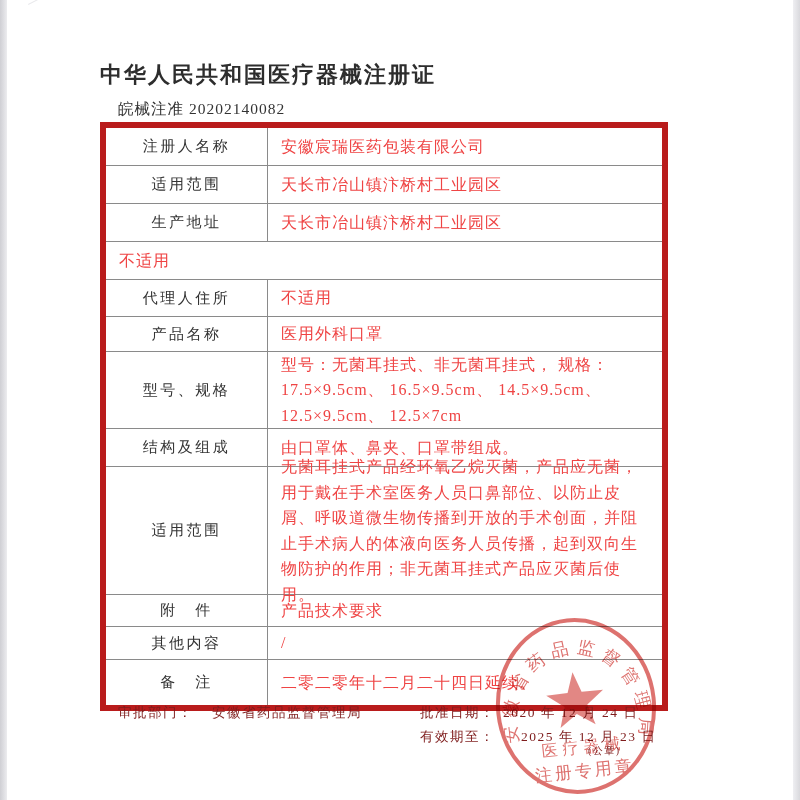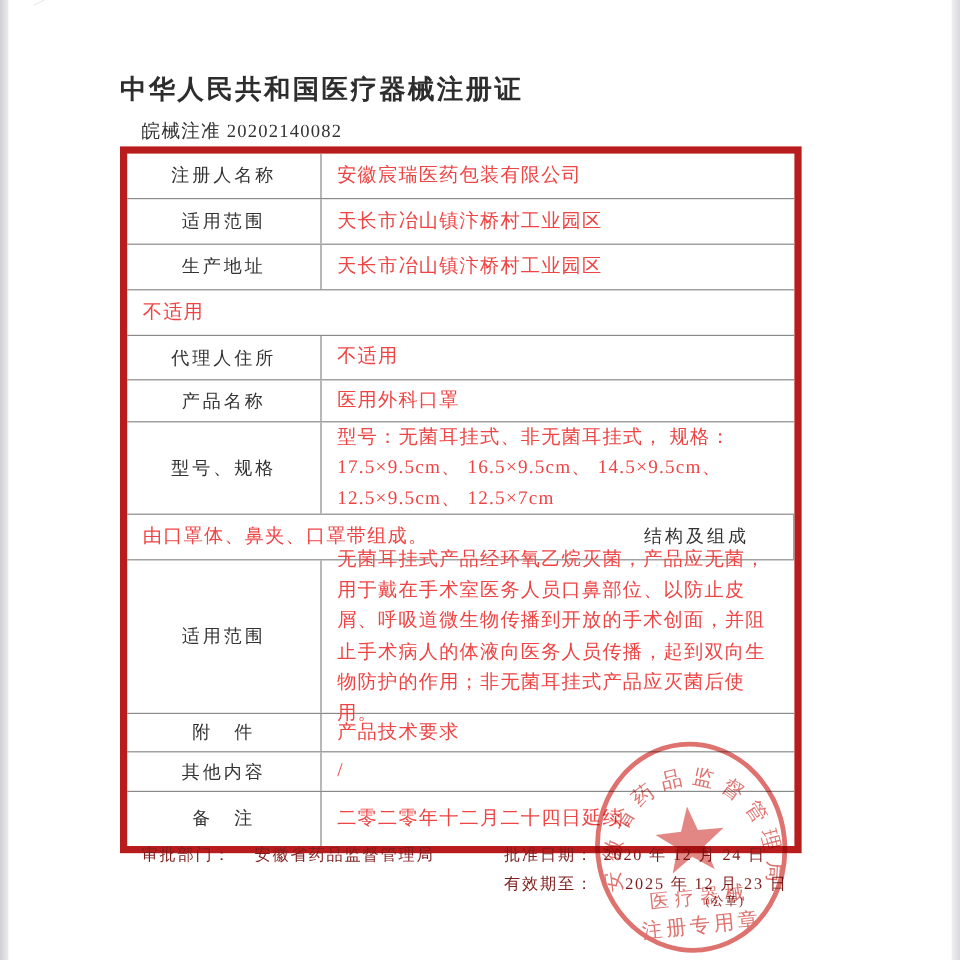--- a/index.html
+++ b/index.html
@@ -94,22 +94,22 @@
   </div>
   <div class="row" style="height:35px">
     <div class="cell label">产品名称</div>
     <div class="cell value">医用外科口罩</div>
   </div>
   <div class="row" style="height:77px">
     <div class="cell label">型号、规格</div>
     <div class="cell value">型号：无菌耳挂式、非无菌耳挂式， 规格：17.5×9.5cm、 16.5×9.5cm、 14.5×9.5cm、 12.5×9.5cm、 12.5×7cm</div>
   </div>
   <div class="row" style="height:38px">
+    <div class="cell label">结构及组成</div>
     <div class="cell value">由口罩体、鼻夹、口罩带组成。</div>
-    <div class="cell label">结构及组成</div>
   </div>
   <div class="row" style="height:128px">
     <div class="cell label">适用范围</div>
     <div class="cell value">无菌耳挂式产品经环氧乙烷灭菌，产品应无菌，用于戴在手术室医务人员口鼻部位、以防止皮屑、呼吸道微生物传播到开放的手术创面，并阻止手术病人的体液向医务人员传播，起到双向生物防护的作用；非无菌耳挂式产品应灭菌后使用。</div>
   </div>
   <div class="row" style="height:32px">
     <div class="cell label">附　件</div>
     <div class="cell value">产品技术要求</div>
   </div>
   <div class="row" style="height:33px">

